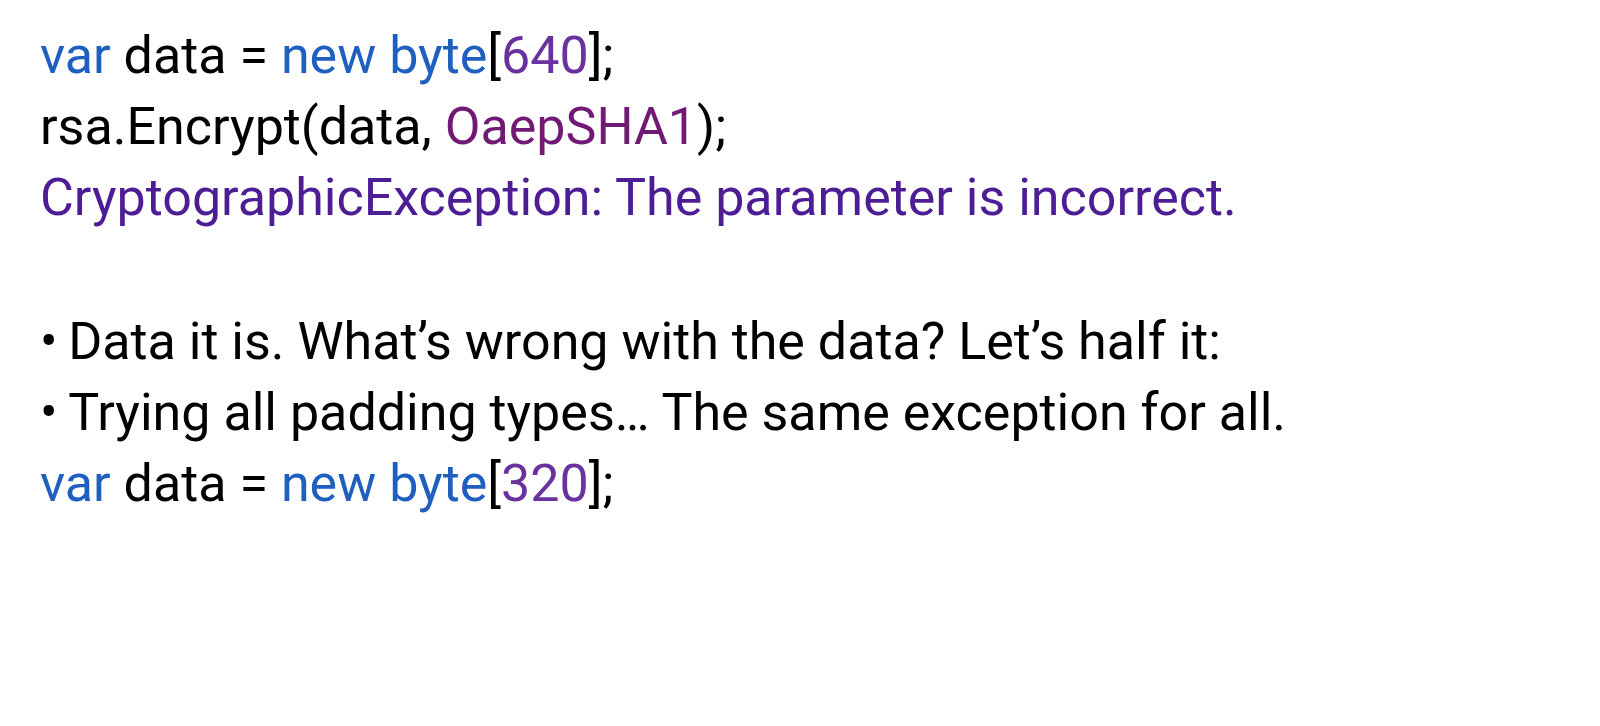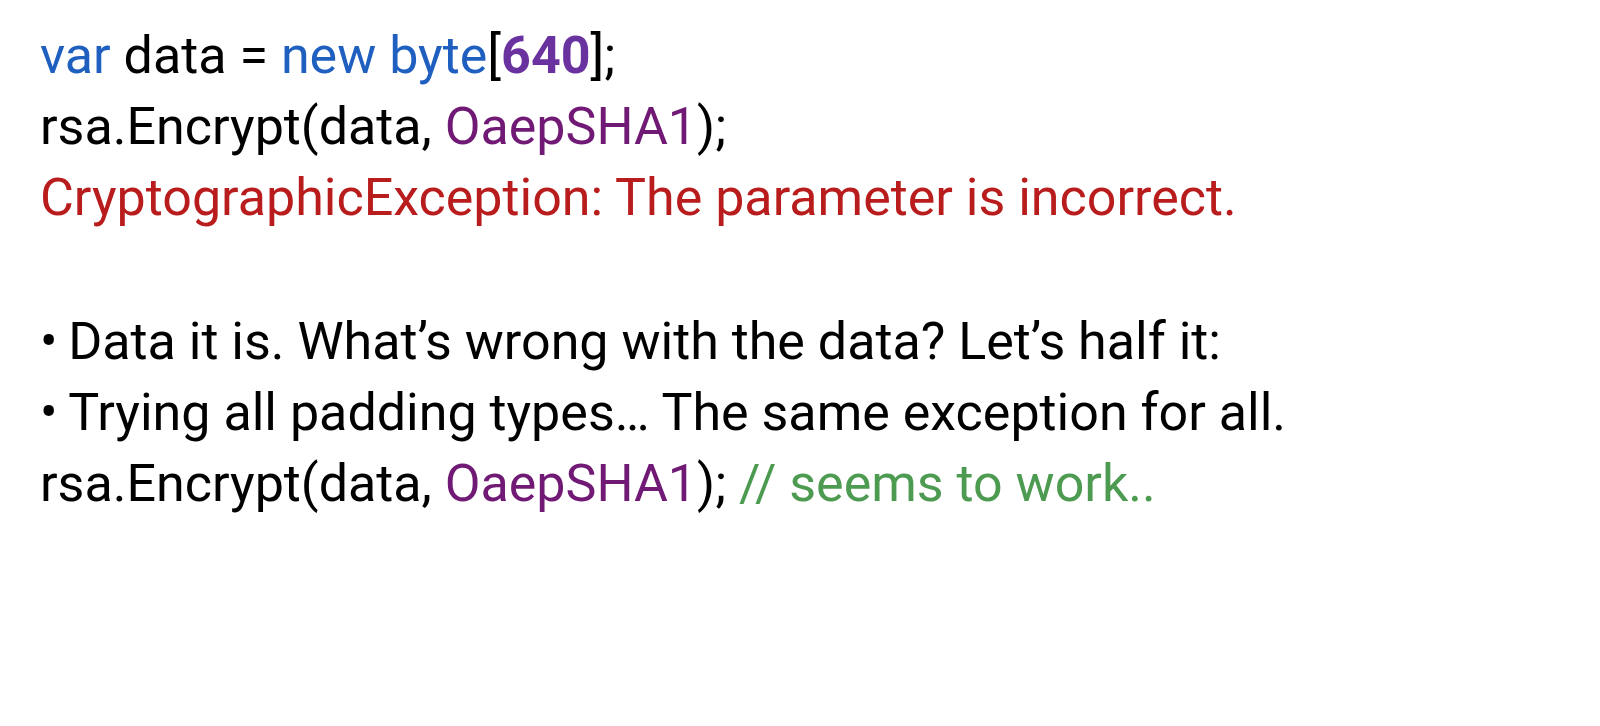--- a/index.html
+++ b/index.html
@@ -16,23 +16,23 @@
     font-family: "Segoe UI", "Roboto", "Helvetica Neue", Arial, sans-serif;
     font-size: 52px;
     line-height: 1.37;
     color: #000000;
     font-weight: 400;
   }
   .gap {
     height: 72px;
   }
   .kw   { color: #1f5fbf; }      
-  .num  { color: #6a329f; font-weight: bold; }      
+  .num  { color: #6a329f; }      
   .enum { color: #701a75; }      
-  .err  { color: #b91c1c; }      
+  .err  { color: #4c1d95; }      
   .comm { color: #4d9a51; }      
 </style>
 </head>
 <body>
 
 <div class="page">
 
   <div>
     <span class="kw">var</span><span> data = </span><span class="kw">new</span><span class="kw"> byte</span><span>[</span><span class="num">640</span><span>];</span>
   </div>
@@ -41,18 +41,18 @@
     <span>rsa.Encrypt(data, </span><span class="enum">OaepSHA1</span><span>);</span>
   </div>
 
   <div class="err">CryptographicException: The parameter is incorrect.</div>
 
   <div class="gap"></div>
 
   <div>• Data it is. What’s wrong with the data? Let’s half it:</div>
   <div>• Trying all padding types… The same exception for all.</div>
 
+  <div>
+    <span class="kw">var</span><span> data = </span><span class="kw">new</span><span class="kw"> byte</span><span>[</span><span class="num">320</span><span>];</span>
+  </div>
 
-  <div>
-    <span>rsa.Encrypt(data, </span><span class="enum">OaepSHA1</span><span>); </span><span class="comm">// seems to work..</span>
-  </div>
 
 </div>
 
 </body></html>

